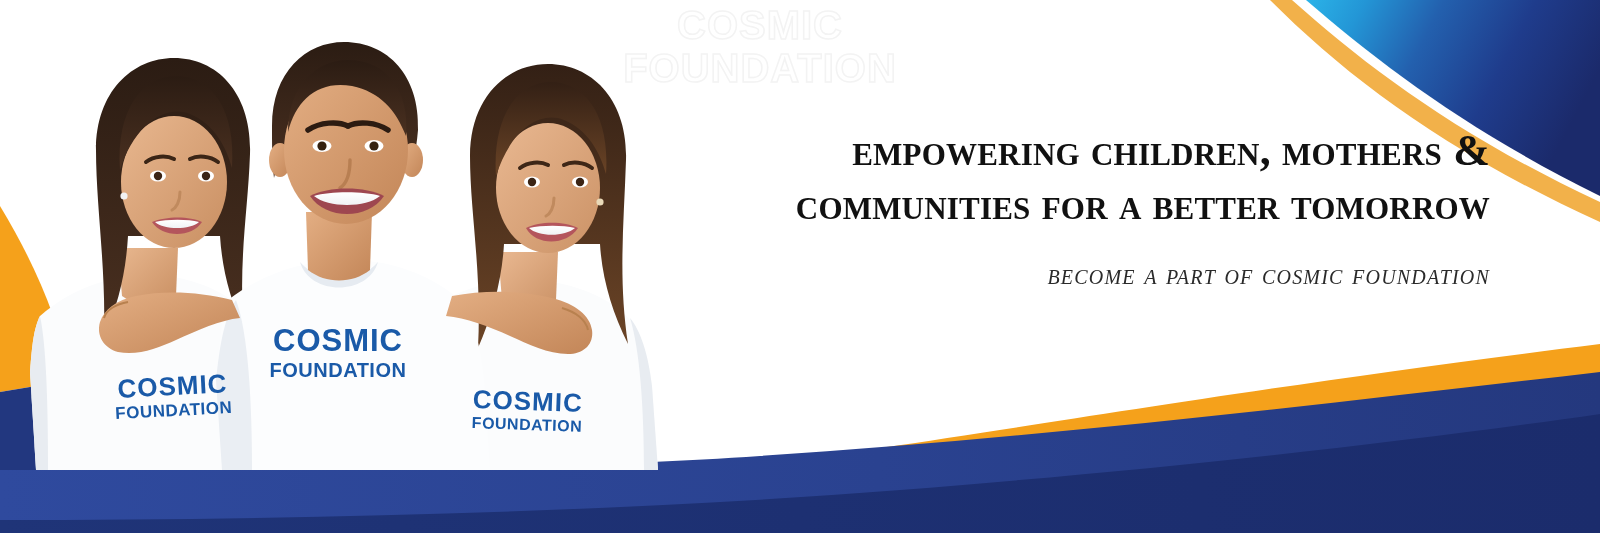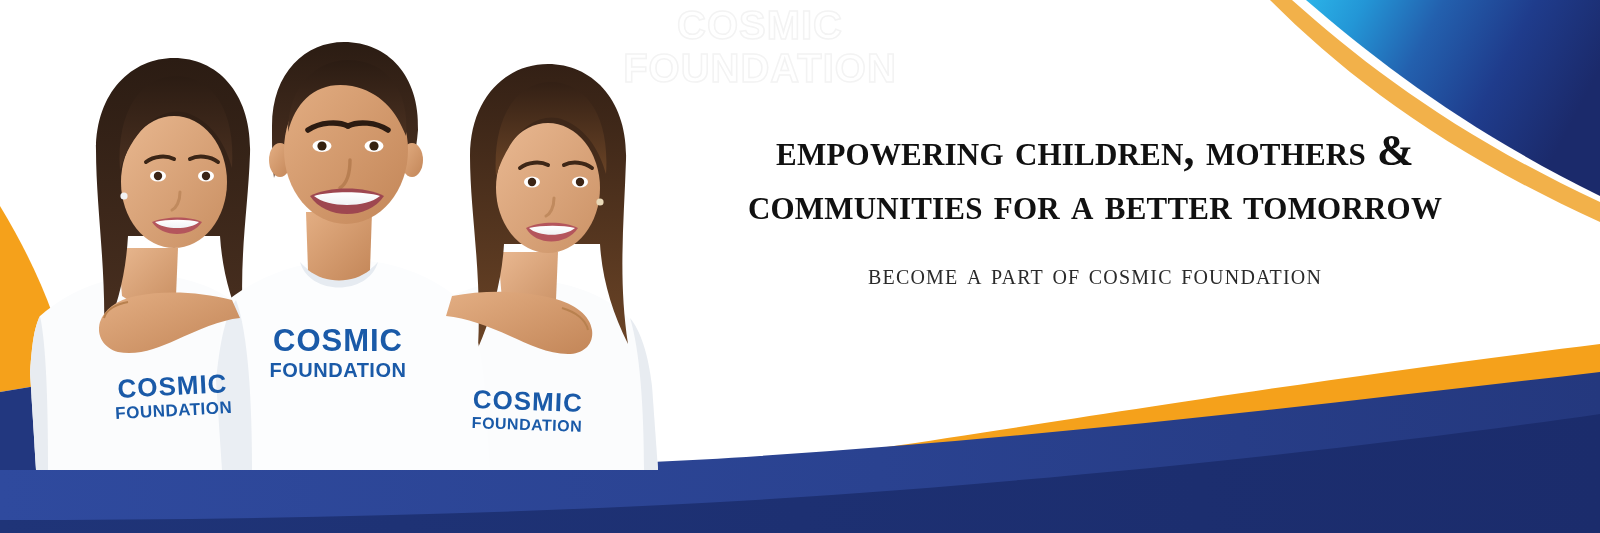--- a/index.html
+++ b/index.html
@@ -88,21 +88,21 @@
   .shirt-right { left: 455px; top: 387px; width: 145px; transform: rotate(2deg); }
   .shirt-right .l1 { font-size: 26px; }
   .shirt-right .l2 { font-size: 16px; }
 
   
   .copy {
     position: absolute;
     left: 700px;
     top: 124px;
     width: 790px;
-    text-align: center;
+    text-align: right;
   }
   .headline {
     margin: 0;
     font-family: "Liberation Serif", "DejaVu Serif", serif;
     font-weight: 700;
     font-size: 44px;
     line-height: 1.22;
     letter-spacing: 0.2px;
     color: #111111;
     font-variant: small-caps;
@@ -111,20 +111,21 @@
   .subline {
     margin: 26px 0 0 0;
     font-family: "Liberation Serif", "DejaVu Serif", serif;
     font-weight: 400;
     font-size: 29px;
     line-height: 1.2;
     letter-spacing: 1.2px;
     color: #2a2a2a;
     font-variant: small-caps;
     text-transform: lowercase;
+    font-style: italic;
   }
 </style>
 </head>
 <body>
 
 <div class="banner">
 
   <svg class="deco-svg" viewBox="0 0 1600 533" preserveAspectRatio="none">
     <defs>
       <linearGradient id="topGrad" x1="0" y1="0" x2="1" y2="0.35">

